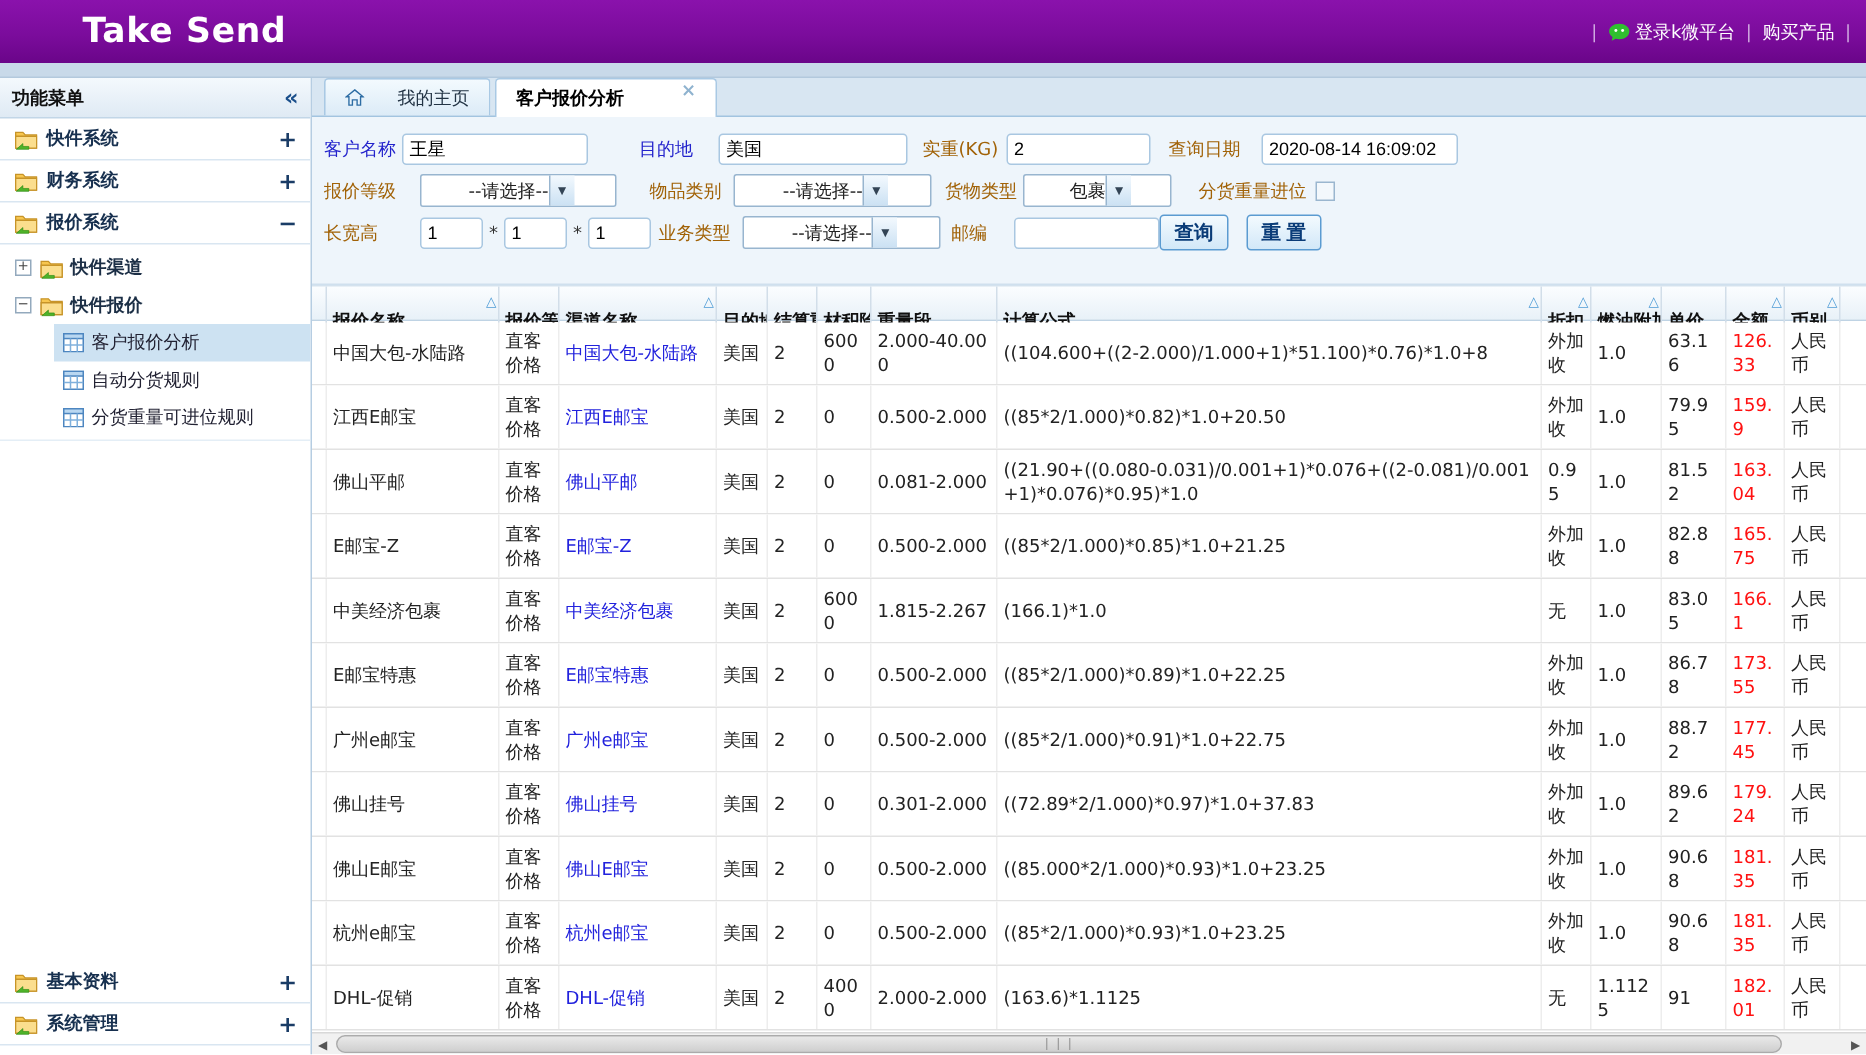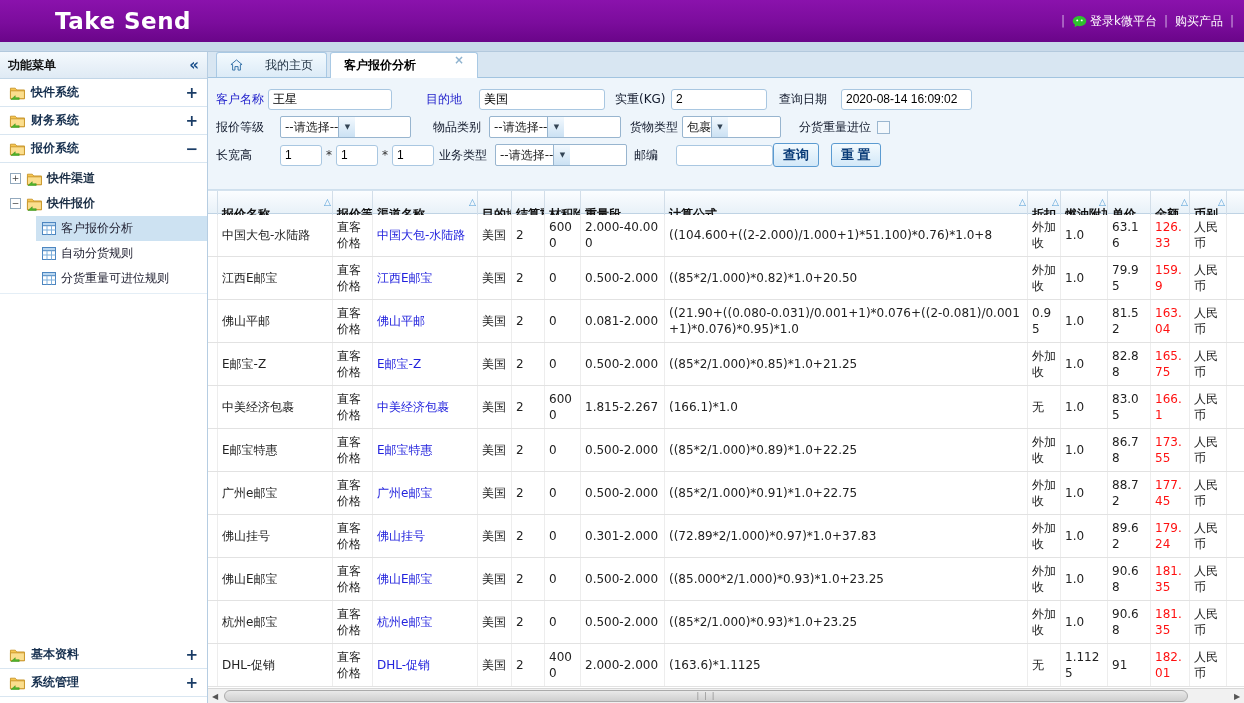--- a/index.html
+++ b/index.html
@@ -36,24 +36,24 @@
 
   
   .tabbar{height:26px;background:#d8e6f2;border-bottom:1px solid #a2c4e0;display:flex;align-items:flex-end;padding-left:8px;gap:3px;flex:none}
   .tab{height:25px;display:inline-flex;align-items:center;gap:22px;padding:0 13px;border:1px solid #a9c9e4;border-bottom:none;border-radius:3px 3px 0 0;background:linear-gradient(#f3fafe,#dcebf7);color:#234;cursor:pointer}
   .tab.active{background:#fff;height:26px;margin-bottom:-1px;font-weight:bold;color:#000}
   .tab .close{color:#8fb3cf;font-size:12px;margin-left:16px;align-self:flex-start;line-height:14px;cursor:pointer}
 
   
   .form-panel{height:112px;background:#eef5fb;border-bottom:1px solid #cfe0ee;padding:7px 0 0 8px;flex:none}
   .frow{display:flex;align-items:center;height:28px}
-  .flab{flex:none;color:#0f172a}
+  .flab{flex:none;color:#a16207}
   .blue{color:#2323cc}
   .fin{height:21px;border:1px solid #a9c7e1;border-radius:3px;padding:0 4px;font-size:12px;color:#000;background:#fff;outline:none}
-  .sel{display:inline-flex;align-items:center;justify-content:flex-start;height:22px;border:1px solid #98b5cf;border-radius:2px;background:#fff;padding-left:4px;cursor:pointer;flex:none}
+  .sel{display:inline-flex;align-items:center;justify-content:center;height:22px;border:1px solid #98b5cf;border-radius:2px;background:#fff;padding-left:4px;cursor:pointer;flex:none}
   .sel-text{overflow:hidden;white-space:nowrap}
   .sel-btn{width:17px;height:100%;border-left:1px solid #98b5cf;background:linear-gradient(#f3f9fe,#cbe1f3);display:flex;align-items:center;justify-content:center;font-size:7px;color:#345}
   .chk{width:13px;height:13px;border:1px solid #9ab6cf;background:#f3f8fc;display:inline-block;margin-left:6px;cursor:pointer}
   .star{margin:0 4px;color:#333}
   .btn{height:24px;padding:0 9px;border:1px solid #5b9bd1;border-radius:3px;background:linear-gradient(#f3fafe,#d2e8f8);color:#0a3c78;font-weight:bold;font-size:13px;cursor:pointer}
   .w28{width:28px}.w42{width:42px}.w52{width:52px}.w53{width:53px}.w56{width:56px}.w62{width:62px}
   .w96{width:96px}.w97{width:97px}.w99{width:99px}.w124{width:124px}.w126{width:126px}.w131{width:131px}.w132{width:132px}
   .ml5{margin-left:5px}.ml7{margin-left:7px}.ml9{margin-left:9px}.ml10{margin-left:10px}.ml12{margin-left:12px}
   .ml14{margin-left:14px}.ml16{}.ml18{margin-left:18px}.ml22{margin-left:22px}.ml34{margin-left:34px}
 

